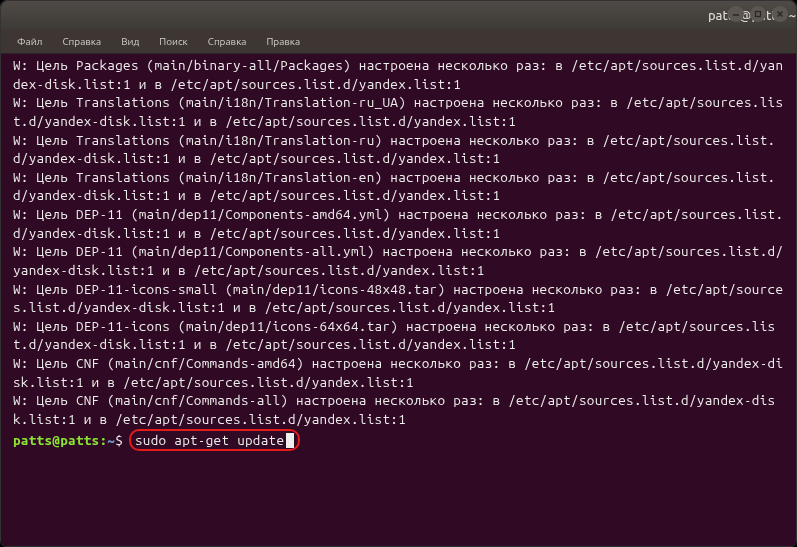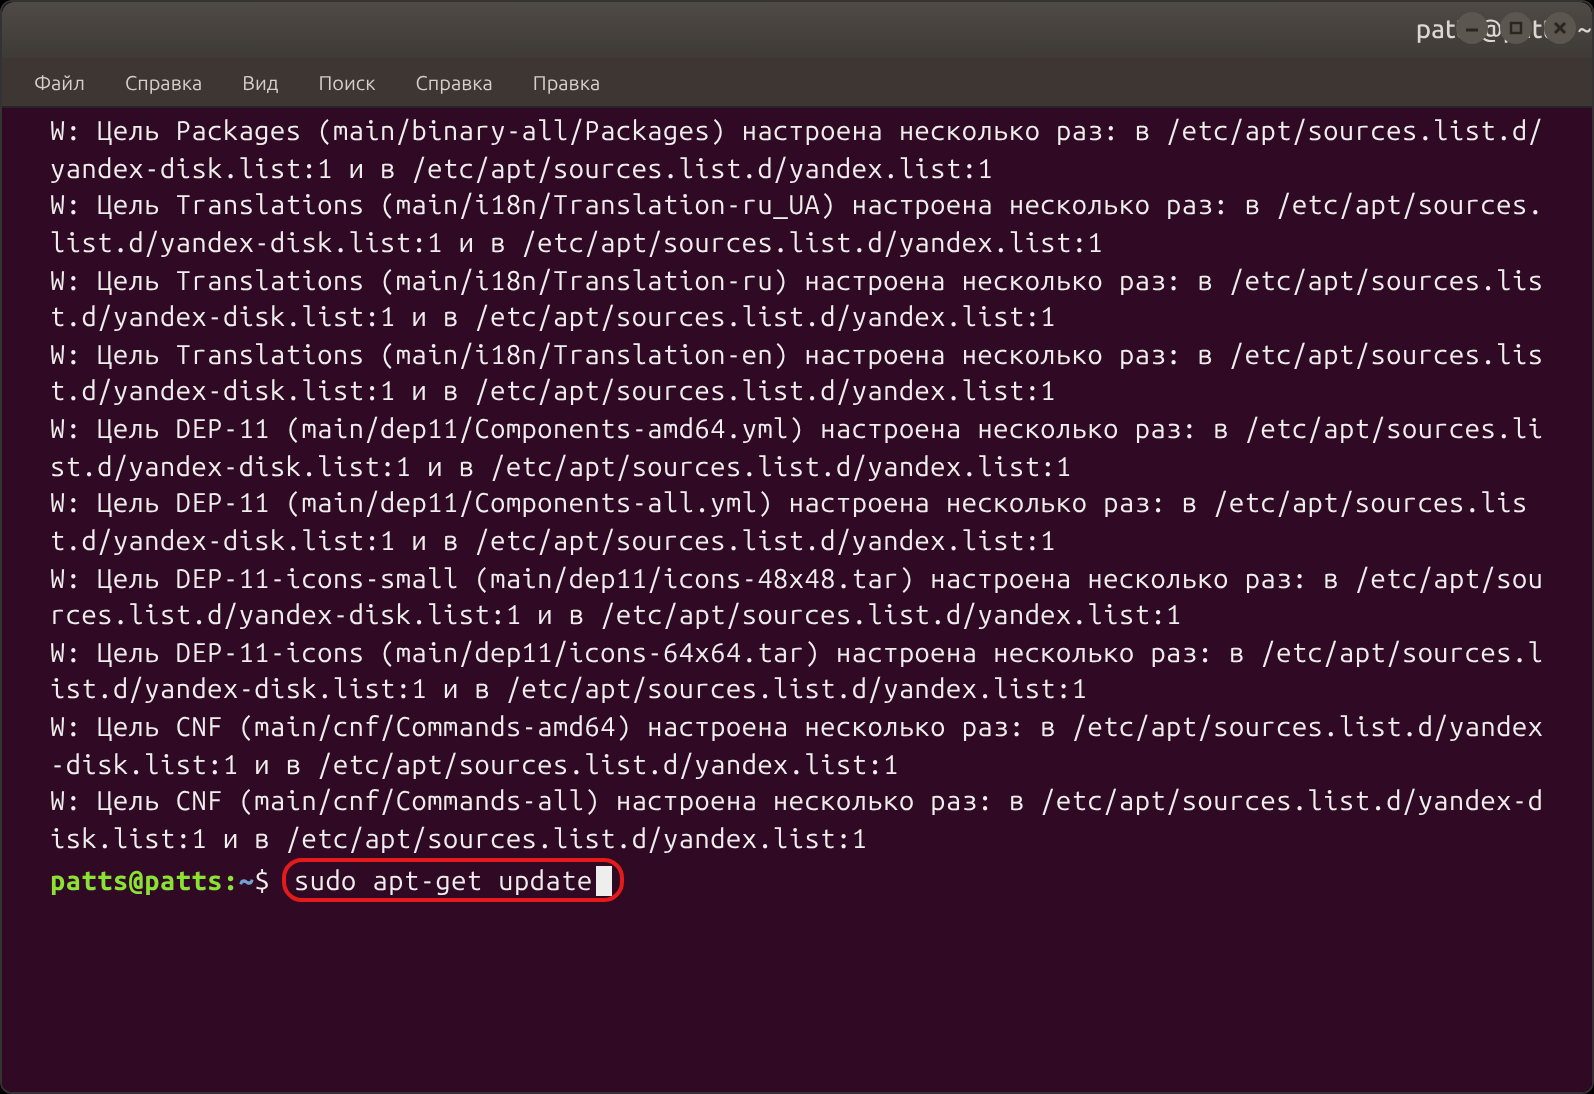--- a/index.html
+++ b/index.html
@@ -59,21 +59,21 @@
       font-size: 10px;
       border-bottom: 1px solid #2a2522;
     }
     .menu-item {
       padding: 2px 8px;
       cursor: pointer;
     }
     .terminal {
       background: #300a24;
       height: calc(547px - 28px - 25px);
-      padding: 2px 24px;
+      padding: 2px 12px;
       color: #eeeeec;
       font-size: 13.5px;
       line-height: 1.38;
       letter-spacing: 0.3px;
       white-space: pre-wrap;
       word-break: break-all;
       overflow: hidden;
     }
     .prompt-user { color: #8ae234; font-weight: bold; }
     .prompt-path { color: #729fcf; font-weight: bold; }

